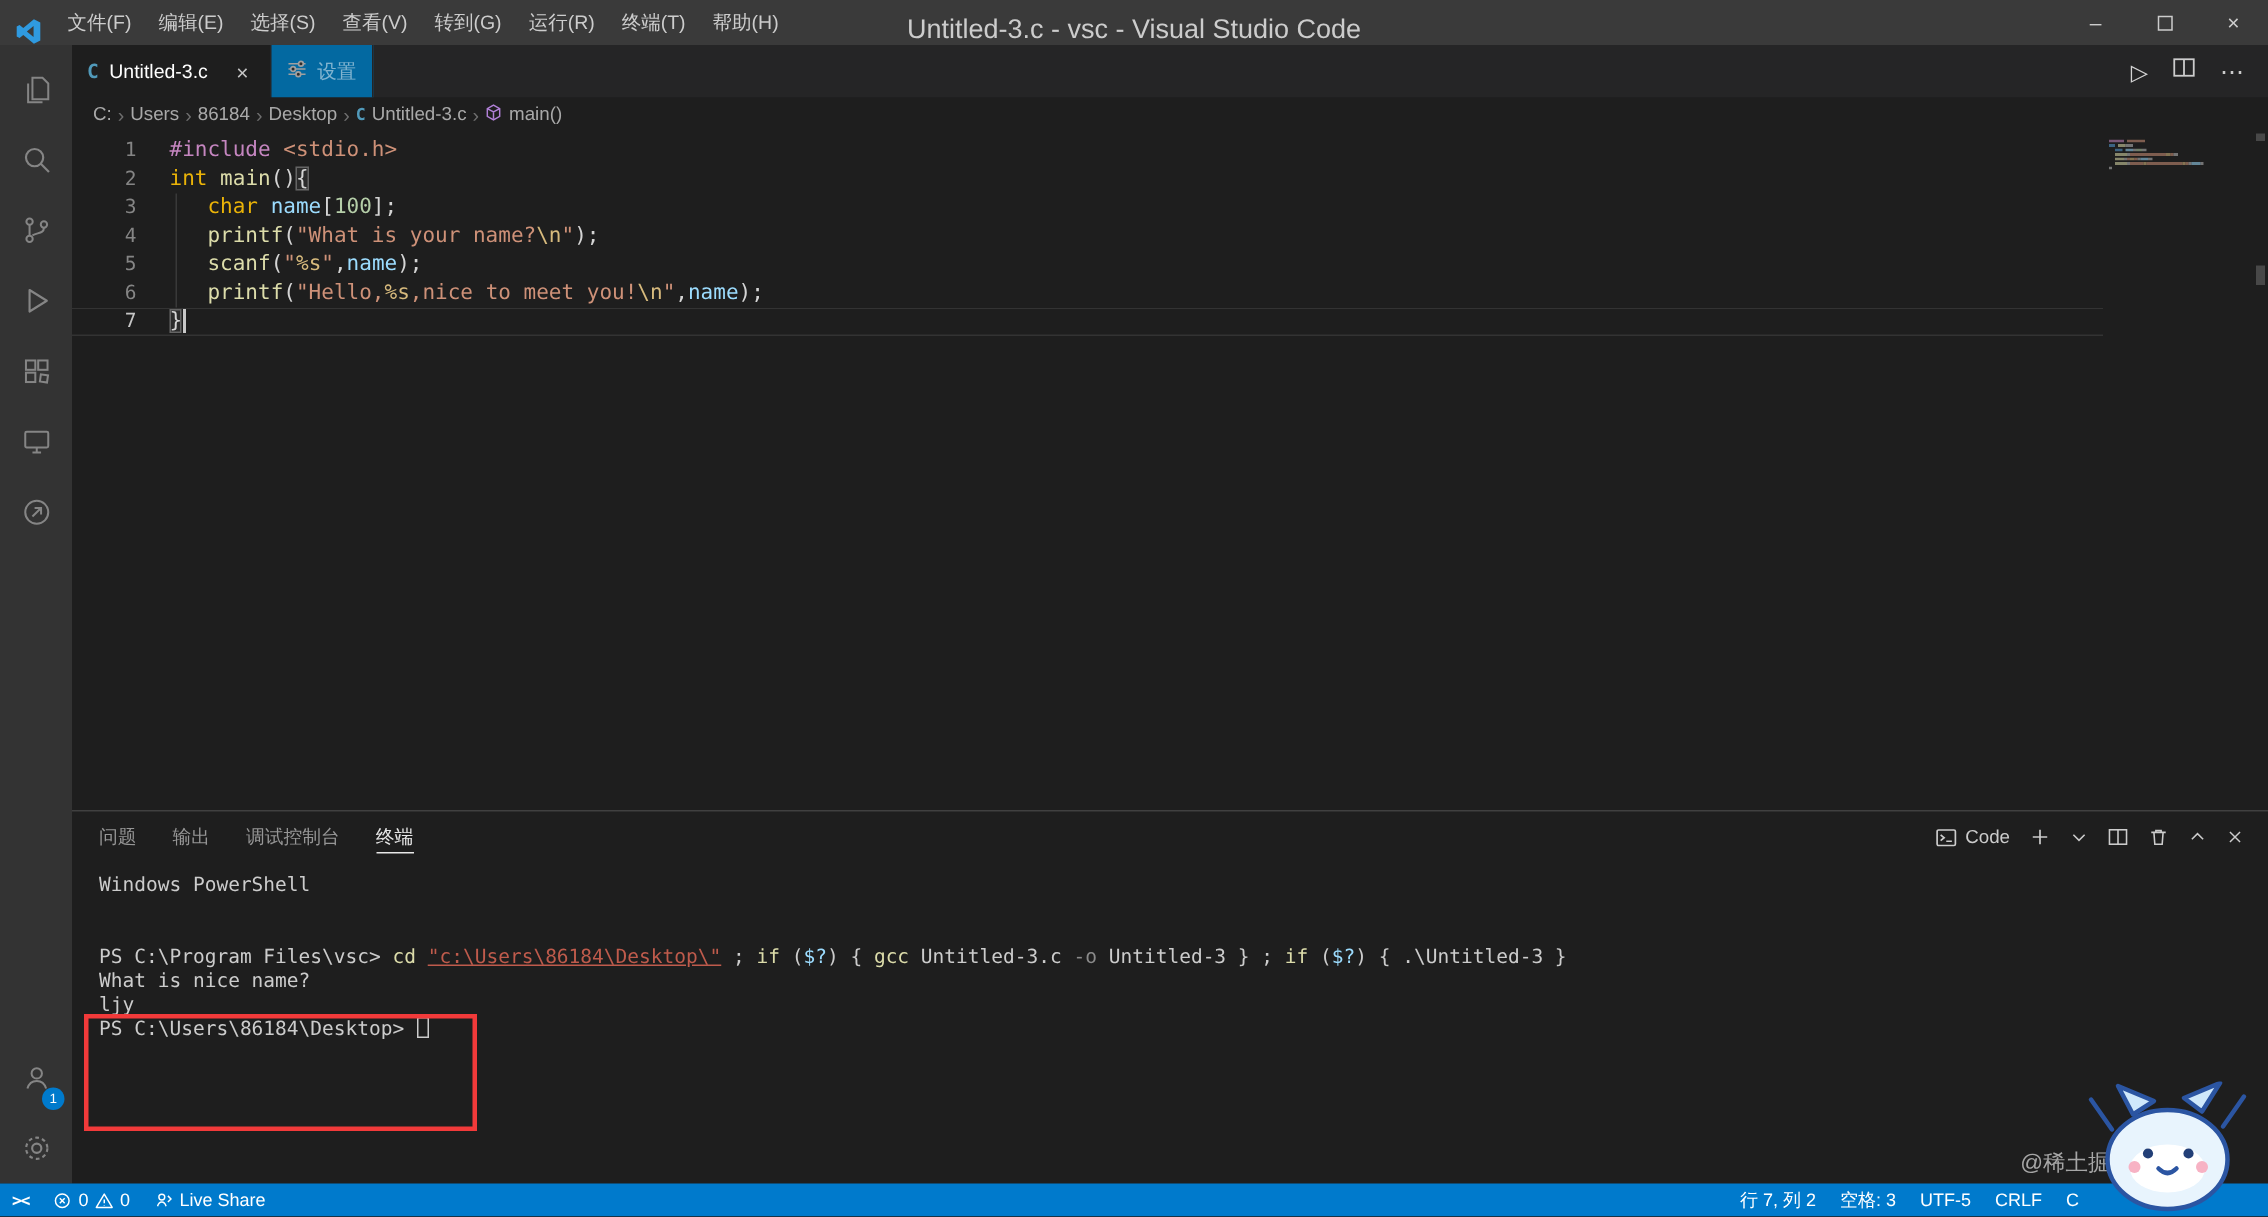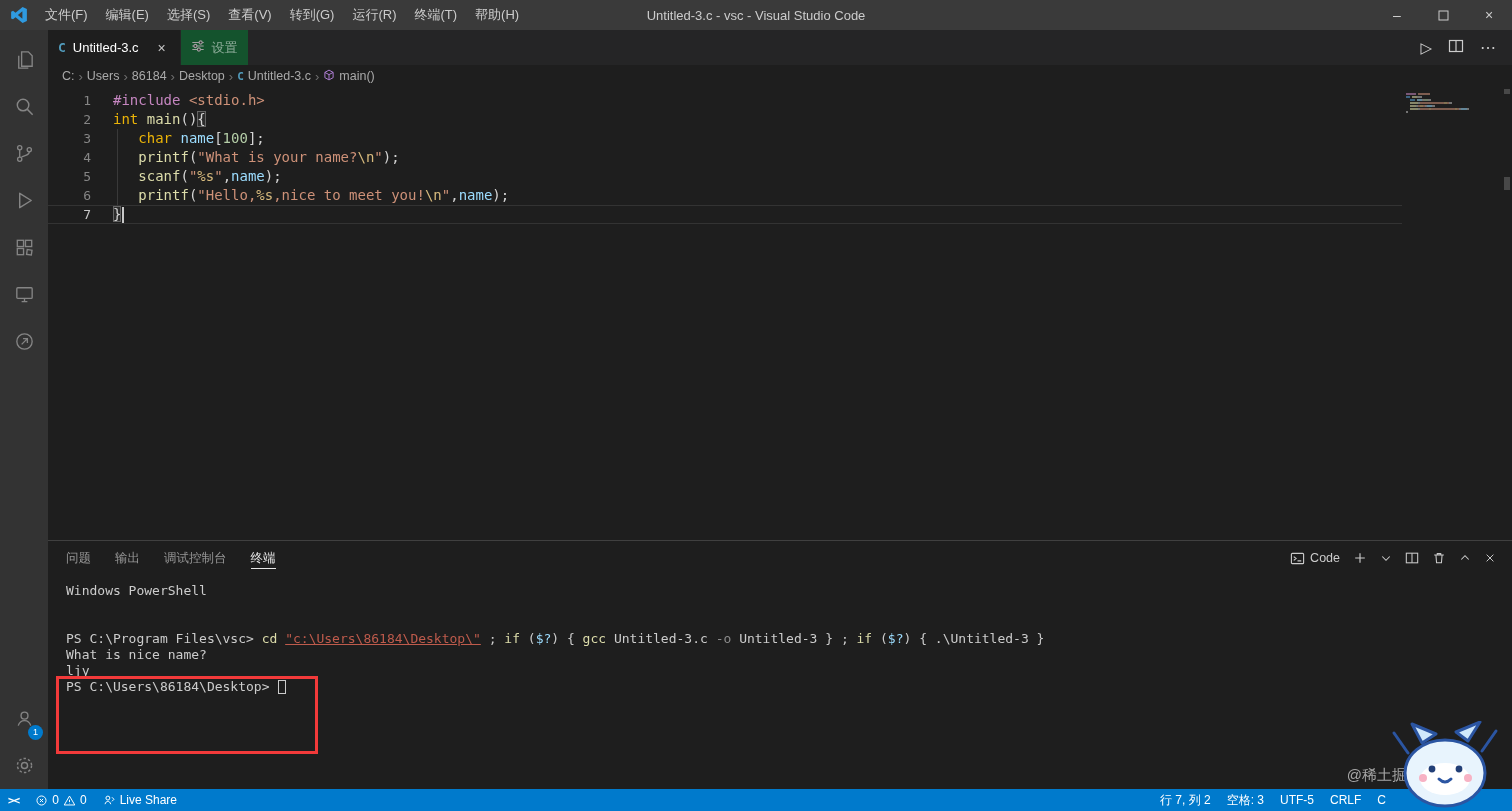--- a/index.html
+++ b/index.html
@@ -1,42 +1,42 @@
 <!DOCTYPE html>
 <html><head>
 <meta charset="utf-8">
 <style>
   *{margin:0;padding:0;box-sizing:border-box}
   html,body{width:1512px;height:811px;overflow:hidden;background:#1e1e1e;font-family:"Liberation Sans",sans-serif}
   .screen{position:relative;width:1512px;height:811px;display:flex;flex-direction:column;background:#1e1e1e}
 
   
-  .titlebar{flex:0 0 30px;height:30px;background:#3a3a3a;display:flex;align-items:center;color:#cccccc;font-size:13px;position:relative;z-index:5}
+  .titlebar{flex:0 0 30px;height:30px;background:#3a3a3a;display:flex;align-items:flex-end;color:#cccccc;font-size:13px;position:relative;z-index:5}
   .vscode-logo{width:18px;height:18px;margin:0 8px 0 10px;flex:0 0 auto}
   .menus{display:flex;height:30px}
   .menu-item{padding:0 9px;line-height:30px;cursor:default;white-space:nowrap}
-  .window-title{position:absolute;left:50%;transform:translateX(-50%);color:#cccccc;font-size:13px;white-space:nowrap}
+  .window-title{position:absolute;left:50%;transform:translateX(-50%);color:#cccccc;font-size:18px;white-space:nowrap}
   .win-controls{margin-left:auto;display:flex;height:30px}
   .win-btn{width:46px;height:30px;display:flex;align-items:center;justify-content:center;font-size:14px;color:#cccccc}
 
   
   .body{flex:1;display:flex;min-height:0}
   .activitybar{width:48px;background:#333333;display:flex;flex-direction:column;align-items:center;padding-top:6px}
   .ab-icon{width:48px;height:47px;display:flex;align-items:center;justify-content:center;color:#858585;position:relative}
   .ab-icon svg{width:23px;height:23px}
   .ab-spacer{margin-top:auto}
   .badge{position:absolute;right:5px;bottom:2px;background:#007acc;color:#fff;border-radius:50%;width:15px;height:15px;font-size:9px;line-height:15px;text-align:center}
 
   .main{flex:1;display:flex;flex-direction:column;min-width:0}
 
   
   .tabbar{flex:0 0 35px;height:35px;background:#252526;display:flex;align-items:stretch}
   .tab{display:flex;align-items:center;padding:0 10px;font-size:13px;gap:7px;border-right:1px solid #252526;cursor:default;white-space:nowrap}
   .tab.active{background:#1e1e1e;color:#ffffff}
-  .tab.inactive{background:#14532d;color:rgba(255,255,255,0.5)}
+  .tab.inactive{background:#0369a1;color:rgba(255,255,255,0.5)}
   .tab-close{margin-left:8px;color:#c5c5c5;font-size:14px;width:16px;text-align:center}
   .cfile{color:#519aba;font-weight:bold;font-family:"DejaVu Sans Mono",monospace;font-size:13px}
   .editor-actions{margin-left:auto;display:flex;align-items:center;gap:16px;padding-right:16px;color:#cccccc}
   .ea-run{font-size:15px;color:#d4d4d4}
   .ea-ellipsis{font-size:16px}
 
   
   .breadcrumb{flex:0 0 22px;height:22px;display:flex;align-items:center;font-size:12.5px;color:#a9a9a9;padding-left:14px;background:#1e1e1e}
   .bc-sep{color:#6e6e6e;margin:0 4px;font-size:13px}
   .bc-item{display:flex;align-items:center;gap:4px;cursor:pointer}

